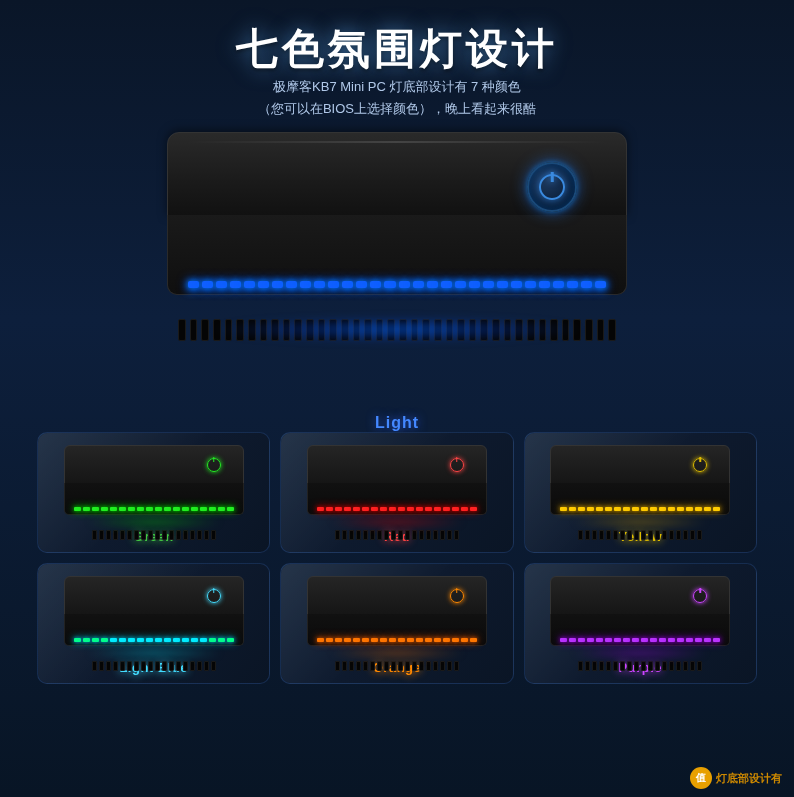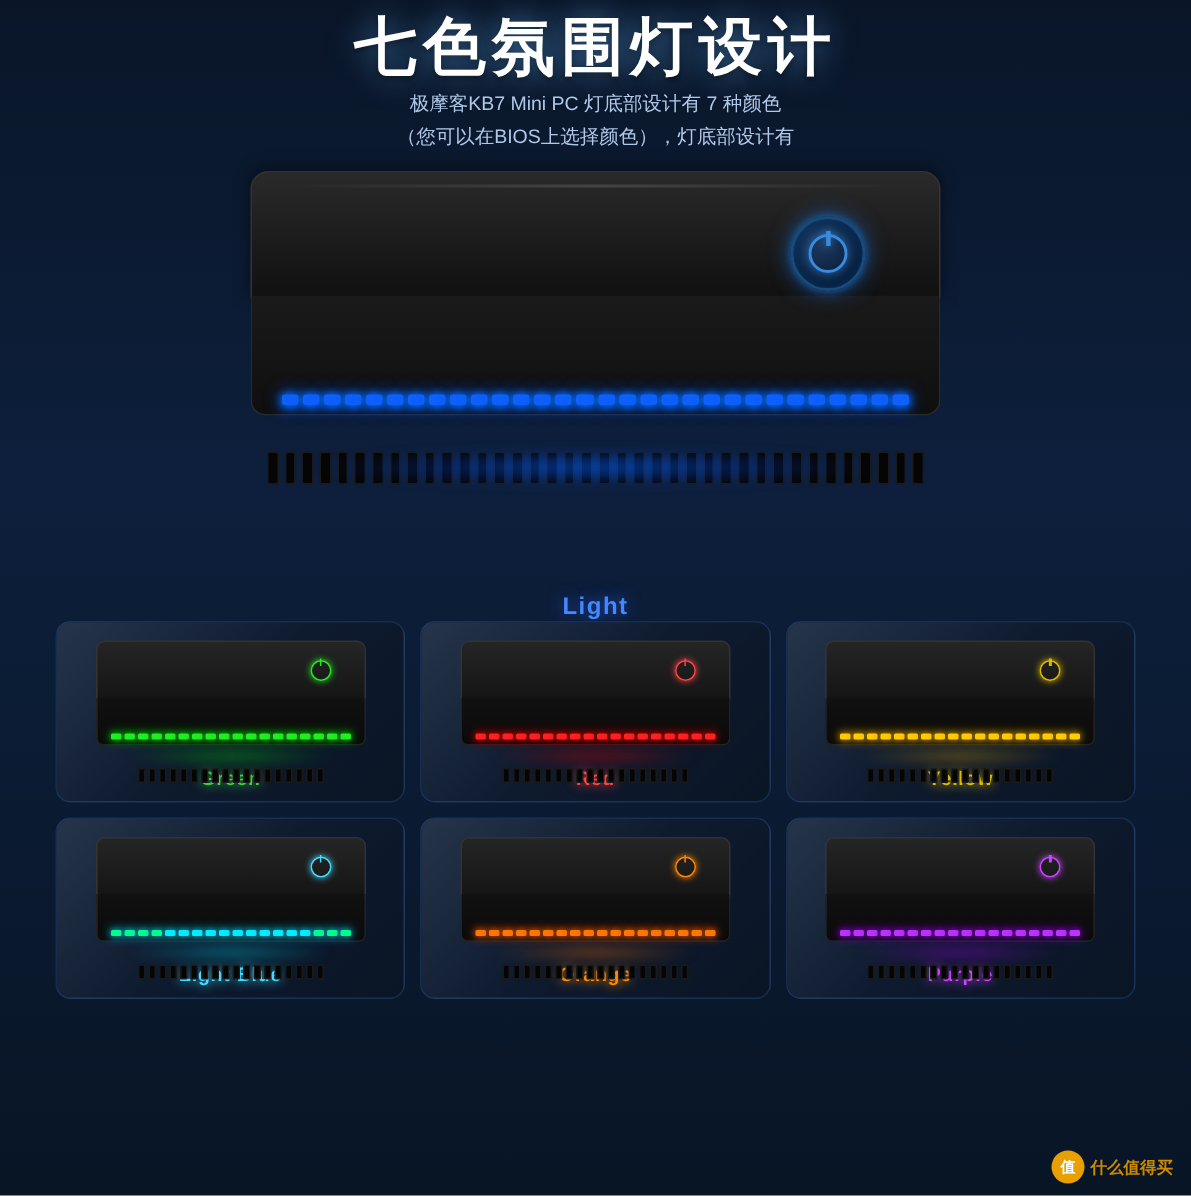--- a/index.html
+++ b/index.html
@@ -17,21 +17,21 @@
       height: 797px;
       position: relative;
       display: flex;
       flex-direction: column;
       align-items: center;
     }
 
     
     .title-section {
       text-align: center;
-      padding-top: 8px;
+      padding-top: 26px;
       margin-bottom: 4px;
     }
     .main-title {
       font-size: 42px;
       font-weight: 900;
       color: #ffffff;
       text-shadow: 0 0 20px rgba(100,180,255,0.6), 0 2px 4px rgba(0,0,0,0.8);
       letter-spacing: 4px;
       line-height: 1.1;
     }
@@ -374,21 +374,21 @@
   </style>
 </head>
 <body>
 
 <div class="page-wrapper">
 
   <div class="title-section">
     <div class="main-title">七色氛围灯设计</div>
     <div class="subtitle">
       <span>极摩客KB7 Mini PC 灯底部设计有 7 种颜色</span><br>
-      <span>（您可以在BIOS上选择颜色），灯底部设计有</span>
+      <span>（您可以在BIOS上选择颜色），晚上看起来很酷</span>
     </div>
   </div>
 
   <div class="main-pc-section">
     <div class="pc-body">
       <div class="pc-chassis">
         <div class="pc-top-half">
           
         </div>
         <div class="pc-bottom-half">
@@ -794,15 +794,15 @@
           <div class="mini-glow" style="background: radial-gradient(rgba(150, 0, 220, 0.5) 0%, transparent 70%);"></div>
         </div>
         <div class="variant-label" style="color: rgb(204, 68, 255); text-shadow: rgb(204, 68, 255) 0px 0px 8px;">Purple</div>
       </div>
     </div>
 
   <div class="watermark">
     <div class="watermark-icon">
       <span>值</span>
     </div>
-    <span class="watermark-text">什么值得买</span>
+    <span class="watermark-text">灯底部设计有</span>
   </div>
 </div>
 
 </body></html>

